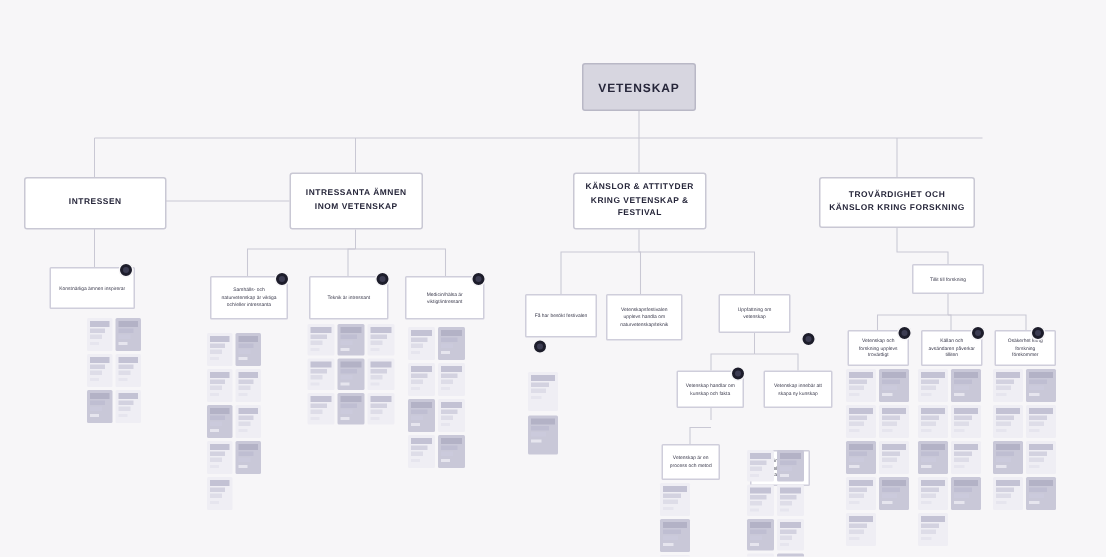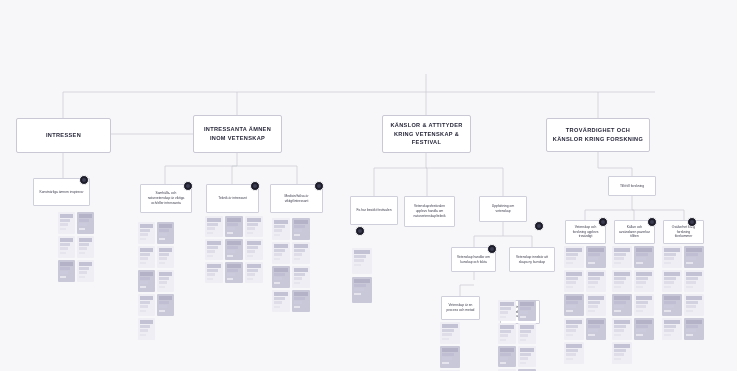--- a/index.html
+++ b/index.html
@@ -89,20 +89,23 @@
       <path d="M474 272 L474 280"></path>
       <path d="M474 285 L460 285 L460 296"></path>
 
       <path d="M632 196 L632 210"></path>
       <path d="M632 210 L585 210 L585 220"></path>
       <path d="M632 210 L634 210 L634 220"></path>
       <path d="M632 210 L684 210 L684 220"></path>
     </g>
   </svg>
 
+  <div class="node root" style="left:388px;top:42px;width:76px;height:32px;">
+    <span>VETENSKAP</span>
+  </div>
 
   <div class="node branch" style="left:16px;top:118px;width:95px;height:35px;">
     <span>INTRESSEN</span>
   </div>
 
   <div class="node branch" style="left:193px;top:115px;width:89px;height:38px;">
     <span>INTRESSANTA ÄMNEN INOM VETENSKAP</span>
   </div>
 
   <div class="node branch" style="left:382px;top:115px;width:89px;height:38px;">

